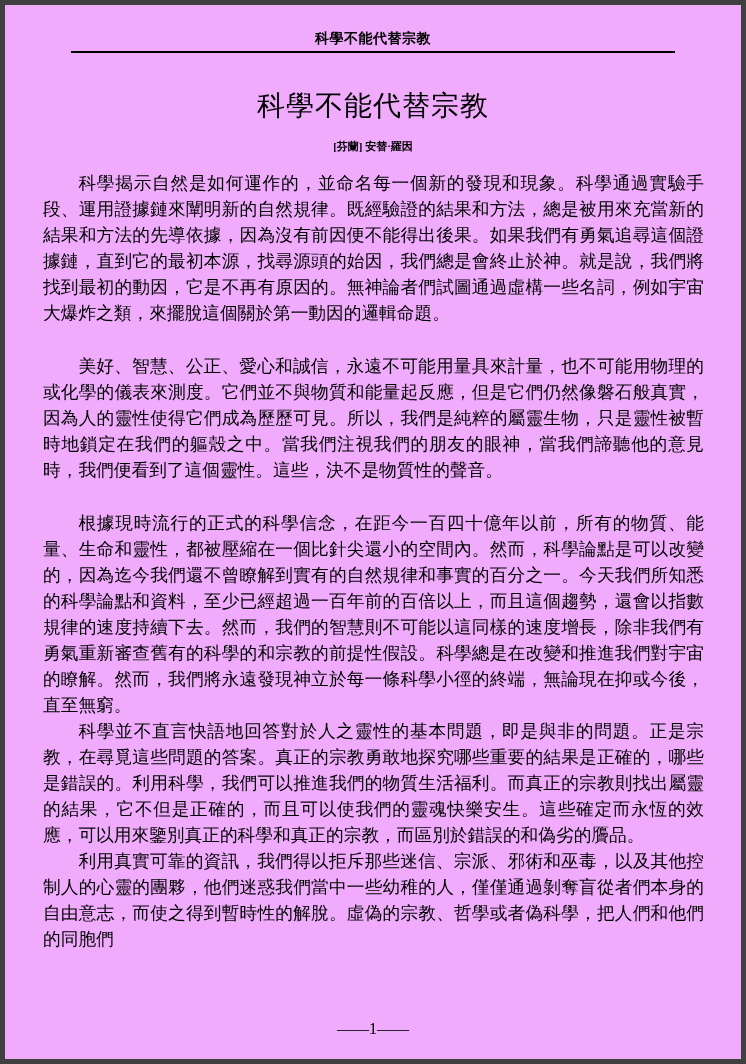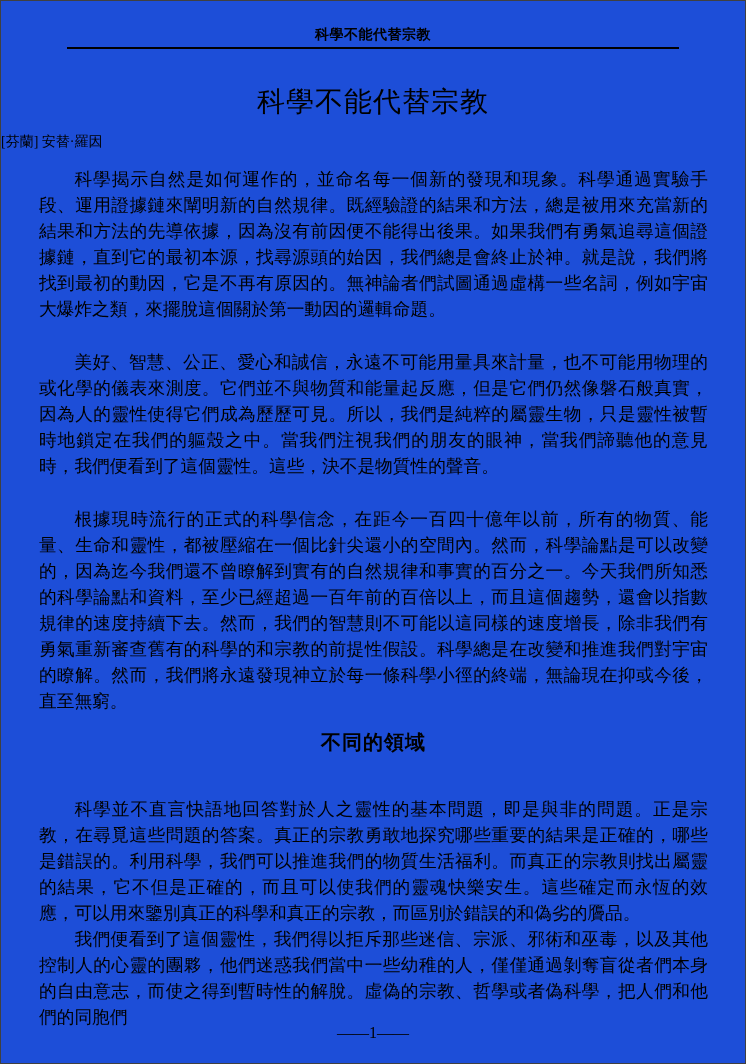--- a/index.html
+++ b/index.html
@@ -7,22 +7,22 @@
     padding: 0;
     background: #ffffff;
     font-family: "Liberation Serif", "DejaVu Serif", serif;
     color: #000000;
   }
   .page {
     position: relative;
     width: 746px;
     height: 1064px;
     box-sizing: border-box;
-    background: #1d4ed8;
-    border: 1px solid #404040;
+    background: #f0abfc;
+    border: 5px solid #404040;
     overflow: hidden;
   }
   .running-head {
     padding-top: 25px;
     font-size: 14px;
     line-height: 18px;
     font-weight: bold;
     text-align: center;
     letter-spacing: 0.5px;
   }
@@ -34,23 +34,24 @@
   .doc-title {
     margin: 37px 0 0 0;
     font-size: 28px;
     line-height: 32px;
     font-weight: normal;
     text-align: center;
     letter-spacing: 1px;
   }
   .author-line {
     margin-top: 13px;
-    font-size: 14px;
+    font-size: 11px;
     line-height: 22px;
-    font-weight: normal;
+    font-weight: bold;
+    text-align: center;
   }
   .doc-body {
     margin: 13px 37px 0 38px;
   }
   .para {
     margin: 0;
     font-size: 17.7px;
     line-height: 26px;
     text-align: justify;
     text-indent: 2em;
@@ -91,23 +92,22 @@
   <div class="author-line">[芬蘭] 安替·羅因</div>
 
   <div class="doc-body">
 
     <p class="para">科學揭示自然是如何運作的，並命名每一個新的發現和現象。科學通過實驗手段、運用證據鏈來闡明新的自然規律。既經驗證的結果和方法，總是被用來充當新的結果和方法的先導依據，因為沒有前因便不能得出後果。如果我們有勇氣追尋這個證據鏈，直到它的最初本源，找尋源頭的始因，我們總是會終止於神。就是說，我們將找到最初的動因，它是不再有原因的。無神論者們試圖通過虛構一些名詞，例如宇宙大爆炸之類，來擺脫這個關於第一動因的邏輯命題。</p>
 
     <p class="para spaced">美好、智慧、公正、愛心和誠信，永遠不可能用量具來計量，也不可能用物理的或化學的儀表來測度。它們並不與物質和能量起反應，但是它們仍然像磐石般真實，因為人的靈性使得它們成為歷歷可見。所以，我們是純粹的屬靈生物，只是靈性被暫時地鎖定在我們的軀殼之中。當我們注視我們的朋友的眼神，當我們諦聽他的意見時，我們便看到了這個靈性。這些，決不是物質性的聲音。</p>
 
     <p class="para spaced">根據現時流行的正式的科學信念，在距今一百四十億年以前，所有的物質、能量、生命和靈性，都被壓縮在一個比針尖還小的空間內。然而，科學論點是可以改變的，因為迄今我們還不曾瞭解到實有的自然規律和事實的百分之一。今天我們所知悉的科學論點和資料，至少已經超過一百年前的百倍以上，而且這個趨勢，還會以指數規律的速度持續下去。然而，我們的智慧則不可能以這同樣的速度增長，除非我們有勇氣重新審查舊有的科學的和宗教的前提性假設。科學總是在改變和推進我們對宇宙的瞭解。然而，我們將永遠發現神立於每一條科學小徑的終端，無論現在抑或今後，直至無窮。</p>
 
-    <h2 class="section-heading">不同的領域</h2>
 
     <p class="para">科學並不直言快語地回答對於人之靈性的基本問題，即是與非的問題。正是宗教，在尋覓這些問題的答案。真正的宗教勇敢地探究哪些重要的結果是正確的，哪些是錯誤的。利用科學，我們可以推進我們的物質生活福利。而真正的宗教則找出屬靈的結果，它不但是正確的，而且可以使我們的靈魂快樂安生。這些確定而永恆的效應，可以用來鑒別真正的科學和真正的宗教，而區別於錯誤的和偽劣的贗品。</p>
 
-    <p class="para">我們便看到了這個靈性，我們得以拒斥那些迷信、宗派、邪術和巫毒，以及其他控制人的心靈的團夥，他們迷惑我們當中一些幼稚的人，僅僅通過剝奪盲從者們本身的自由意志，而使之得到暫時性的解脫。虛偽的宗教、哲學或者偽科學，把人們和他們的同胞們</p>
+    <p class="para">利用真實可靠的資訊，我們得以拒斥那些迷信、宗派、邪術和巫毒，以及其他控制人的心靈的團夥，他們迷惑我們當中一些幼稚的人，僅僅通過剝奪盲從者們本身的自由意志，而使之得到暫時性的解脫。虛偽的宗教、哲學或者偽科學，把人們和他們的同胞們</p>
 
   </div>
 
   <div class="page-footer">——1——</div>
 
 </div>
 
 </body></html>

